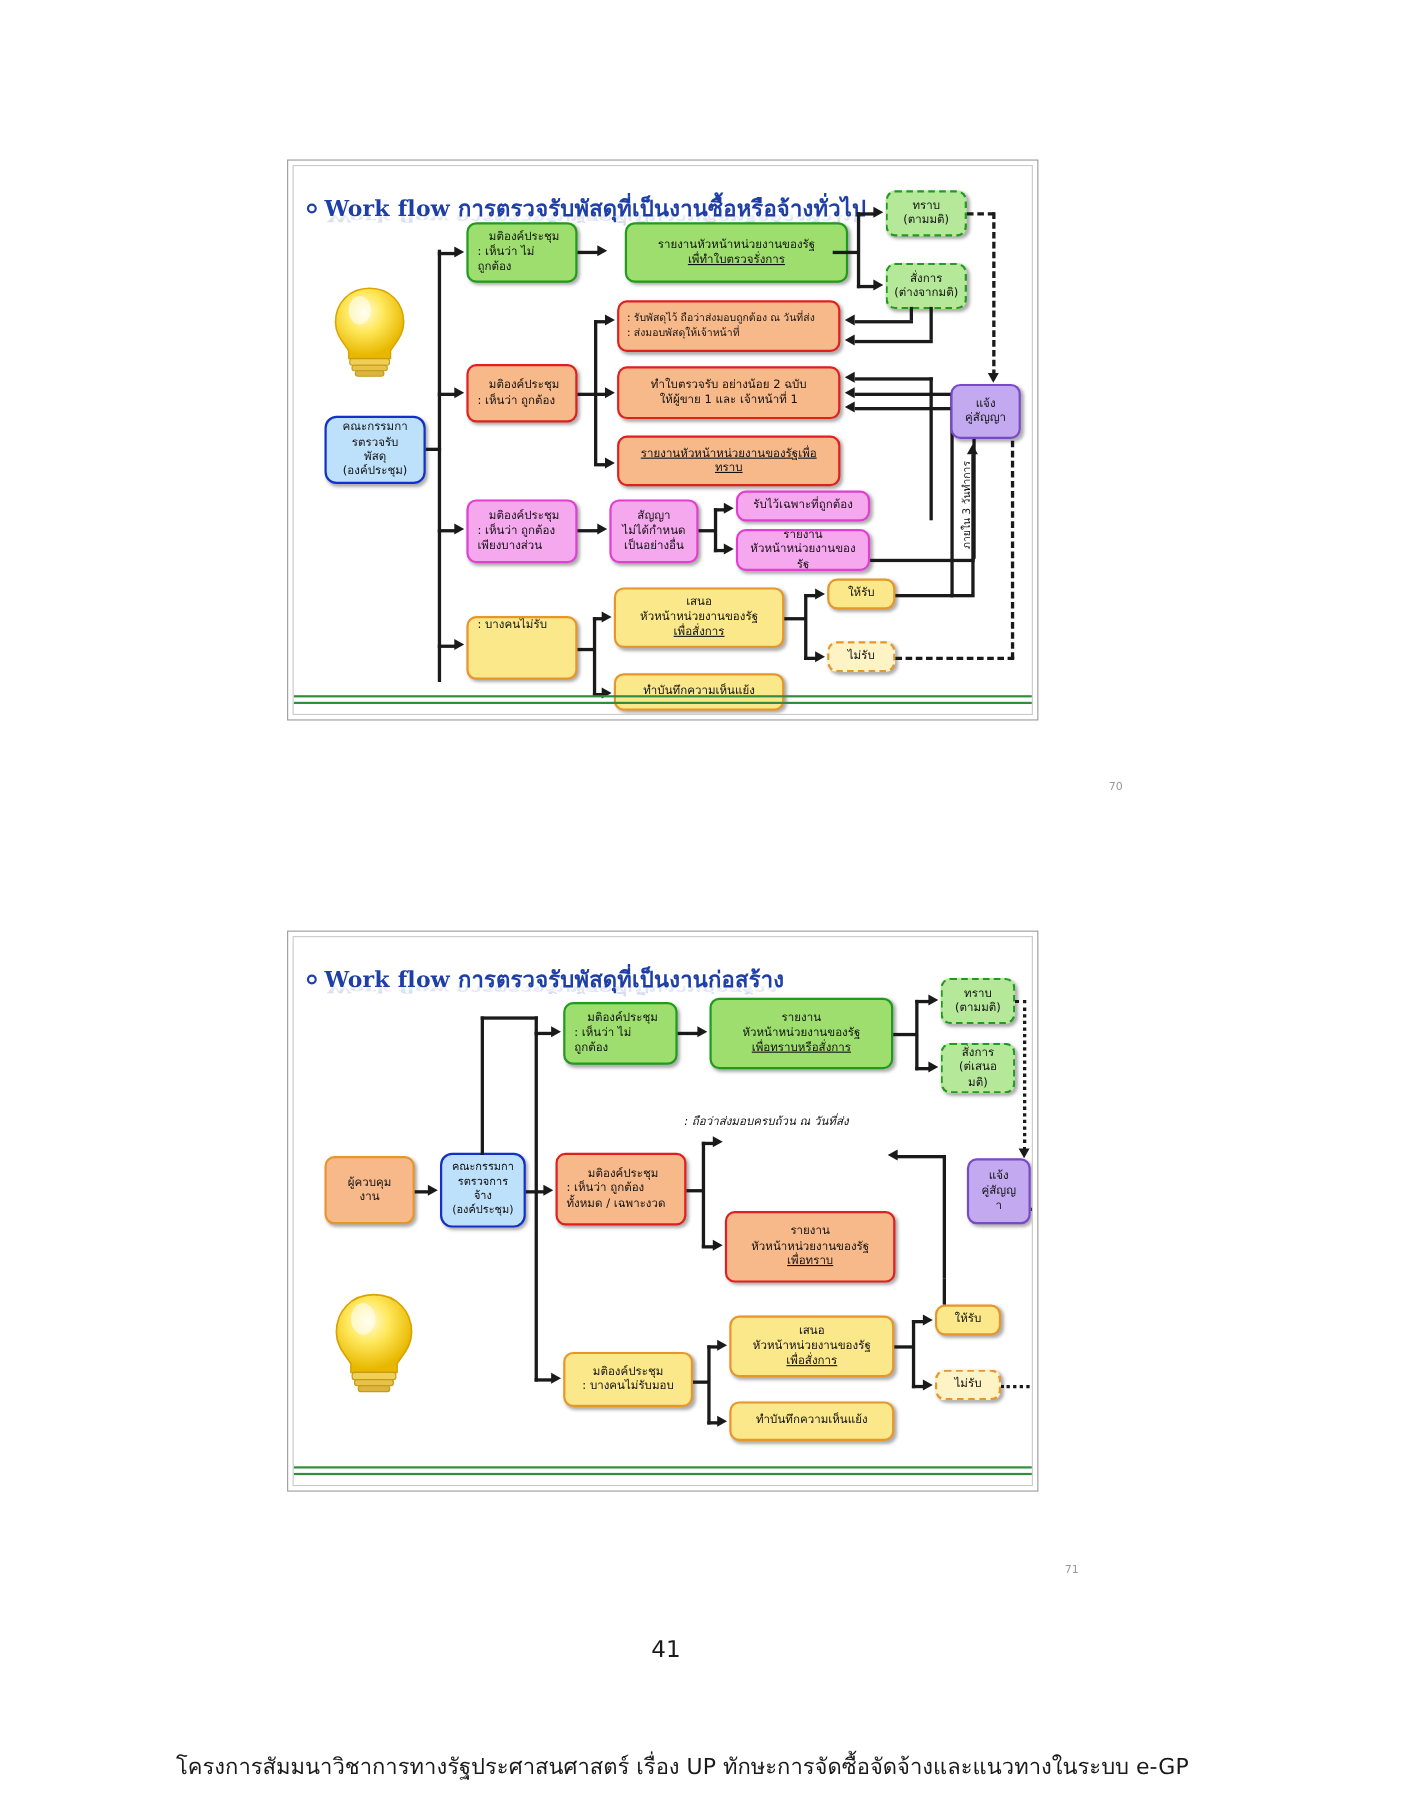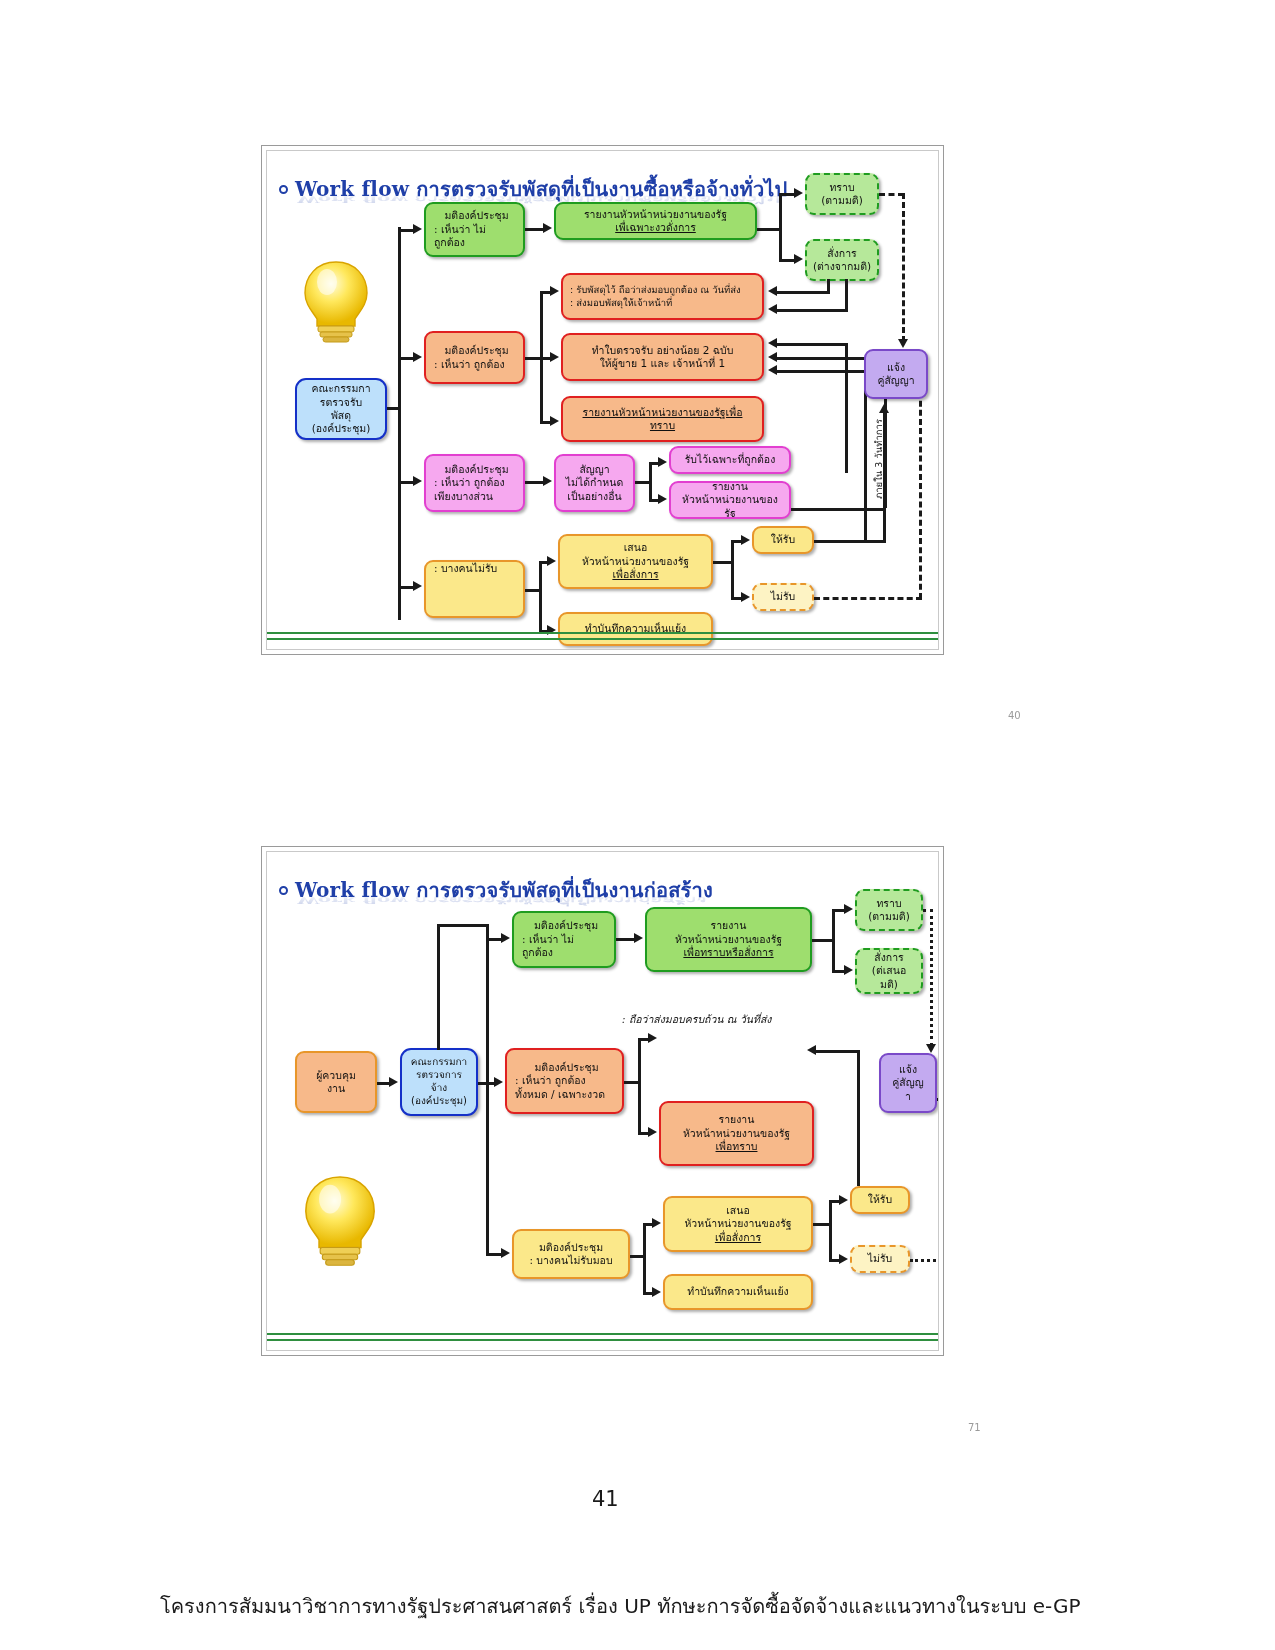--- a/index.html
+++ b/index.html
@@ -210,23 +210,23 @@
       <div class="ln h" style="left:131px; top:78px; width:17px;"></div>
       <div class="arr r" style="left:146px; top:72.5px;"></div>
       <div class="node n-green u" style="left:157px; top:51px; width:101px; height:55px; align-items:flex-start; text-align:left; padding-left:8px;">
         <span style="align-self:center;">มติองค์ประชุม</span>
         <span>: เห็นว่า ไม่</span>
         <span>ถูกต้อง</span>
       </div>
 
       <div class="ln h" style="left:258px; top:77px; width:20px;"></div>
       <div class="arr r" style="left:276px; top:71.5px;"></div>
-      <div class="node n-green u" style="left:287px; top:51px; width:203px; height:38px;">
+      <div class="node n-green u" style="left:301px; top:51px; width:203px; height:55px;">
         <span>รายงานหัวหน้าหน่วยงานของรัฐ</span>
-        <span class="u">เพื่เฉพาะงวดั่งการ</span>
+        <span class="u">เพื่ทำใบตรวจรั่งการ</span>
       </div>
 
       <div class="ln h" style="left:490px; top:77px; width:24px;"></div>
       <div class="ln v" style="left:512px; top:42px; height:69px;"></div>
       <div class="ln h" style="left:512px; top:42px; width:17px;"></div>
       <div class="arr r" style="left:527px; top:36.5px;"></div>
       <div class="ln h" style="left:512px; top:108px; width:17px;"></div>
       <div class="arr r" style="left:527px; top:102.5px;"></div>
 
       <div class="node n-greendash" style="left:538px; top:22px; width:74px; height:42px;">
@@ -378,21 +378,21 @@
       <div class="ln v" style="left:616px; top:262px; height:96px;"></div>
       <div class="arr u" style="left:611.5px; top:253px;"></div>
 
       <div class="vtext" style="left:604px; top:348px;">ภายใน 3 วันทำการ</div>
 
       <div class="grule" style="left:0px; top:481px; width:683px;"></div>
       <div class="grule" style="left:0px; top:487px; width:683px;"></div>
     </div>
   </div>
 
-  <div class="slide-num" style="left:1008px; top:710px;">40</div>
+  <div class="slide-num" style="left:1008px; top:710px;">70</div>
 
   <div class="slide" style="left:261px; top:846px; width:683px; height:510px;">
     <div class="slide-inner">
 
       <div class="title-reflect" style="left:30px; top:55px; font-size:20px;">
         <span class="wfw">Work flow</span><span> การตรวจรับพัสดุที่เป็นงานก่อสร้าง</span>
       </div>
       <div class="wf-title" style="left:12px; top:22px; font-size:20px;">
         <span class="bullet"></span><span class="wfw">Work flow</span><span> การตรวจรับพัสดุที่เป็นงานก่อสร้าง</span>
       </div>

